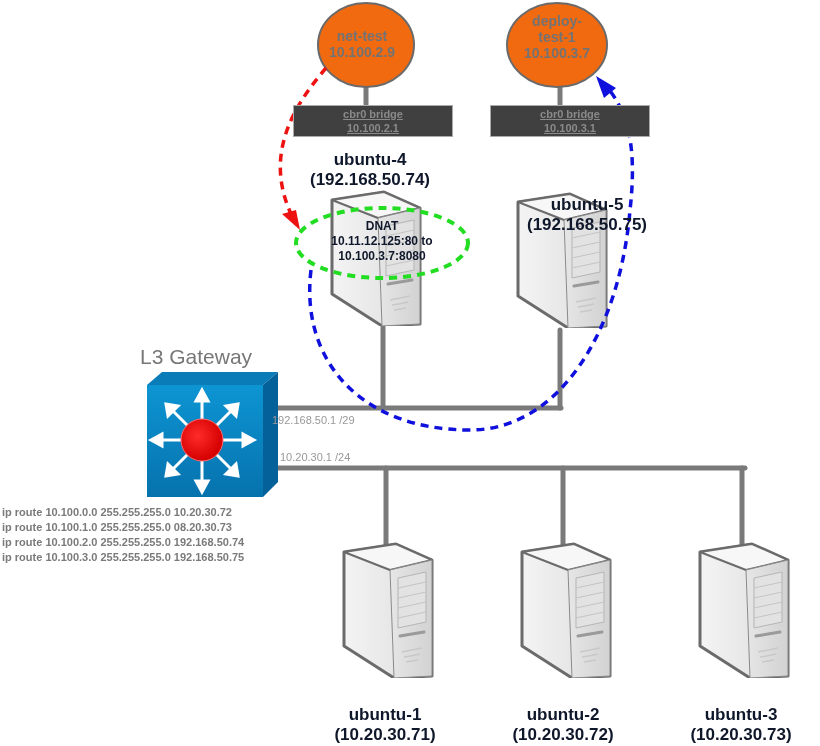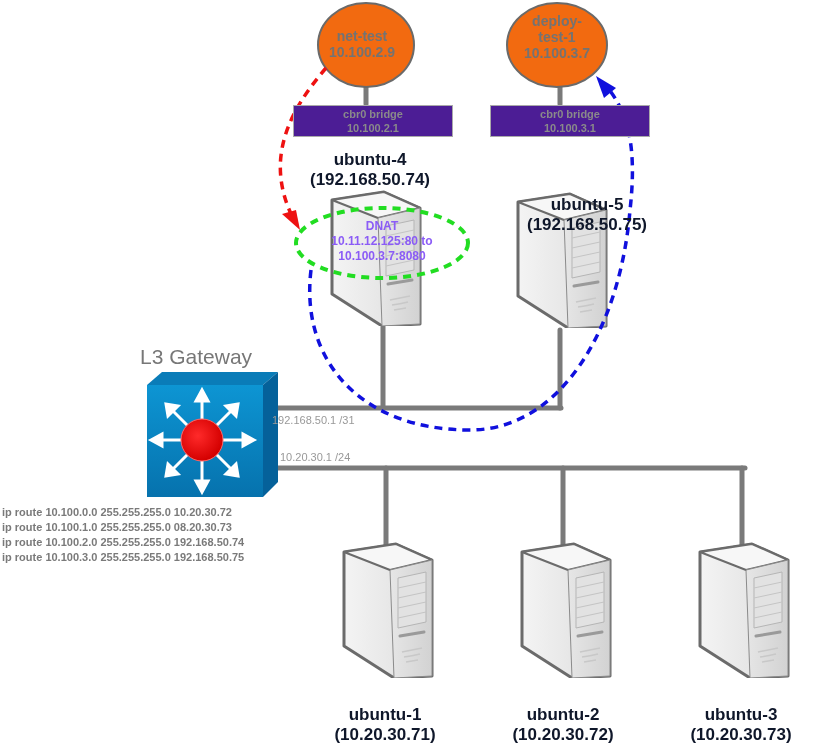--- a/index.html
+++ b/index.html
@@ -1,24 +1,24 @@
 <!DOCTYPE html>
 <html><head>
 <meta charset="utf-8">
 <style>
   html, body { margin: 0; padding: 0; background: #ffffff; }
   body { width: 820px; height: 746px; position: relative; overflow: hidden;
          font-family: "Liberation Sans", sans-serif; }
   svg { position: absolute; left: 0; top: 0; }
   .lbl { position: absolute; font-family: "Liberation Sans", sans-serif; white-space: nowrap; }
   .pod-text { font-weight: bold; color: #737373; font-size: 14px; text-align: center; line-height: 16px; }
-  .bridge-box { position: absolute; background: #4c1d95; border: 1px solid #aaaaaa; text-align: center;
-                color: #8a8a8a; font-weight: bold; font-size: 11px; line-height: 14px; box-sizing: border-box; padding-top: 1px; }
+  .bridge-box { position: absolute; background: #404040; border: 1px solid #aaaaaa; text-align: center;
+                color: #8a8a8a; font-weight: bold; font-size: 11px; line-height: 14px; box-sizing: border-box; padding-top: 1px; text-decoration: underline; }
   .host-label { color: #0f172a; font-weight: bold; font-size: 17px; text-align: center; line-height: 20px; }
-  .dnat-text { color: #8b5cf6; font-weight: bold; font-size: 12px; text-align: center; line-height: 15px; }
+  .dnat-text { color: #0f172a; font-weight: bold; font-size: 12px; text-align: center; line-height: 15px; }
   .gw-title { color: #777777; font-size: 21px; }
   .subnet { color: #999999; font-size: 11px; }
   .routes { color: #7a7a7a; font-weight: bold; font-size: 11px; line-height: 15px; }
 </style>
 </head>
 <body>
 
 <svg width="820" height="746" viewBox="0 0 820 746">
   <defs>
     <linearGradient id="srvFront" x1="0" y1="0" x2="1" y2="0">
@@ -143,21 +143,21 @@
   <div>(10.20.30.73)</div>
 </div>
 
 <div class="lbl dnat-text" style="left:302px; top:219px; width:160px;">
   <div>DNAT</div>
   <div>10.11.12.125:80 to</div>
   <div>10.100.3.7:8080</div>
 </div>
 
 <div class="lbl gw-title" style="left:140px; top:345px;">L3 Gateway</div>
-<div class="lbl subnet" style="left:272px; top:414px;">192.168.50.1 /31</div>
+<div class="lbl subnet" style="left:272px; top:414px;">192.168.50.1 /29</div>
 <div class="lbl subnet" style="left:280px; top:451px;">10.20.30.1 /24</div>
 
 <div class="lbl routes" style="left:2px; top:505px;">
   <div>ip route 10.100.0.0 255.255.255.0 10.20.30.72</div>
   <div>ip route 10.100.1.0 255.255.255.0 08.20.30.73</div>
   <div>ip route 10.100.2.0 255.255.255.0 192.168.50.74</div>
   <div>ip route 10.100.3.0 255.255.255.0 192.168.50.75</div>
 </div>
 
 </body></html>

